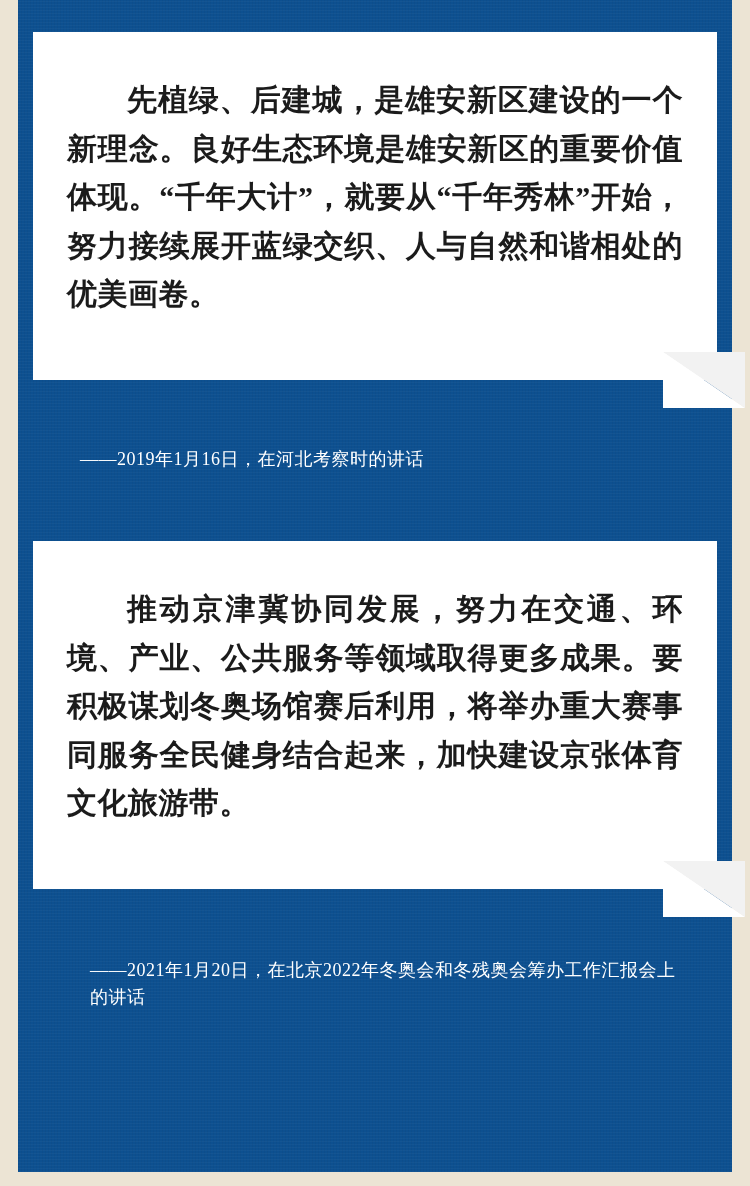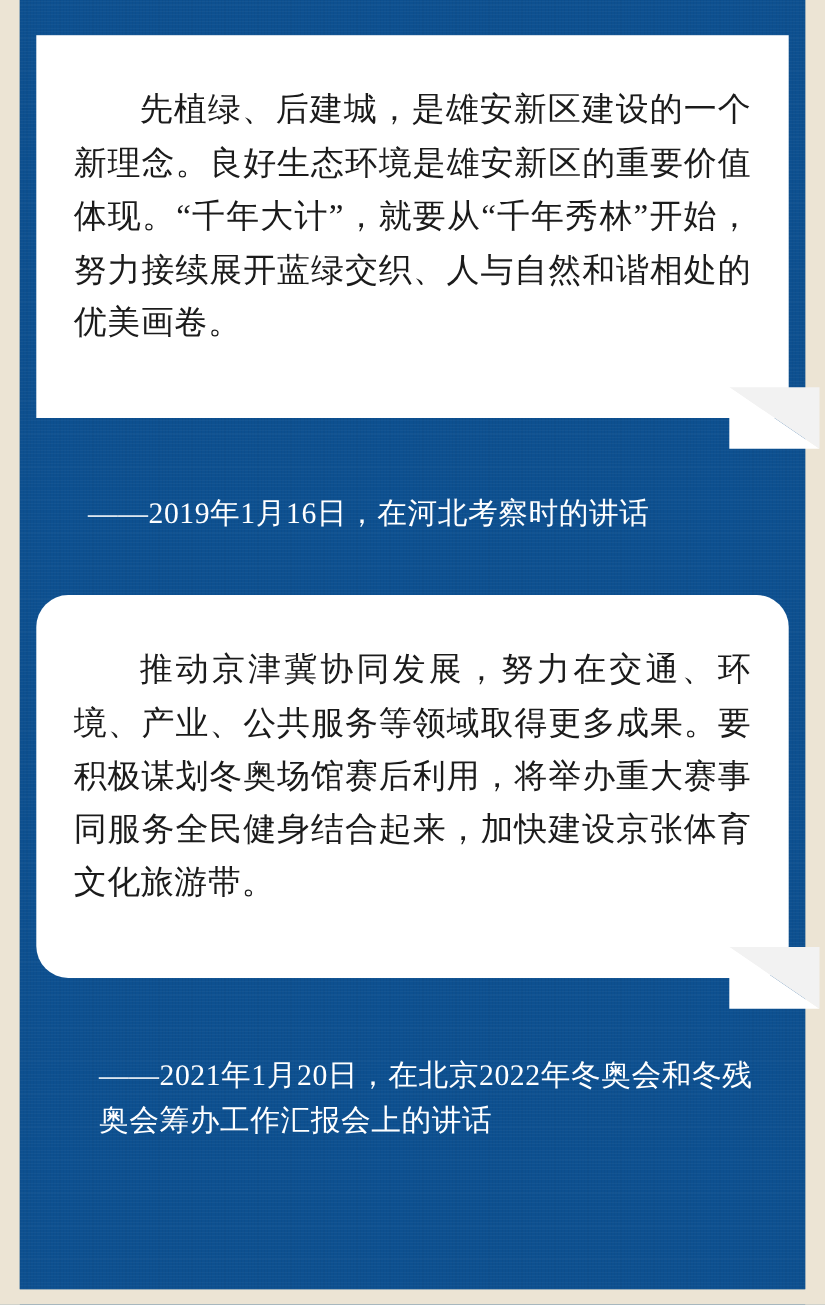--- a/index.html
+++ b/index.html
@@ -51,20 +51,21 @@
       repeating-linear-gradient(0deg, rgba(255,255,255,0.028) 0px, rgba(255,255,255,0.028) 1px, rgba(0,0,0,0) 1px, rgba(0,0,0,0) 3px),
       repeating-linear-gradient(90deg, rgba(0,0,0,0.03) 0px, rgba(0,0,0,0.03) 1px, rgba(0,0,0,0) 1px, rgba(0,0,0,0) 3px);
   }
 
   
   .card {
     position: absolute;
     background: #ffffff;
     box-sizing: border-box;
     padding: 44px 34px 32px 34px;
+    font-weight: bold;
   }
   .card p {
     margin: 0;
     color: #1b1b1b;
     font-size: 30px;
     line-height: 1.62;
     text-align: justify;
     text-indent: 2em;
     letter-spacing: 0.5px;
   }
@@ -91,21 +92,21 @@
     top: -56px;
     width: 0;
     height: 0;
     border-right: 82px solid transparent;
     border-bottom: 56px solid #ffffff;
   }
 
   .attrib {
     position: absolute;
     color: #ffffff;
-    font-size: 27px;
+    font-size: 18px;
     line-height: 1.5;
     letter-spacing: 0.5px;
   }
 </style>
 </head>
 <body>
 
 <div id="page">
 
   <div class="edge left"></div>
@@ -119,21 +120,21 @@
       <div class="fold">
         <span class="tri-shadow"></span>
         <span class="tri-white"></span>
       </div>
     </div>
 
     <div class="attrib" style="left: 62px; top: 446px; right: 30px;">
       <span>——2019年1月16日，在河北考察时的讲话</span>
     </div>
 
-    <div class="card" style="left: 15px; right: 15px; top: 541px; height: 348px; border-radius: 29px;">
+    <div class="card" style="left: 15px; right: 15px; top: 541px; height: 348px;">
       <p>推动京津冀协同发展，努力在交通、环境、产业、公共服务等领域取得更多成果。要积极谋划冬奥场馆赛后利用，将举办重大赛事同服务全民健身结合起来，加快建设京张体育文化旅游带。</p>
       <div class="fold">
         <span class="tri-shadow"></span>
         <span class="tri-white"></span>
       </div>
     </div>
 
     <div class="attrib" style="left: 62px; top: 957px; right: 40px; margin-left: 10px;">
       <span>——2021年1月20日，在北京2022年冬奥会和冬残奥会筹办工作汇报会上的讲话</span>
     </div>

